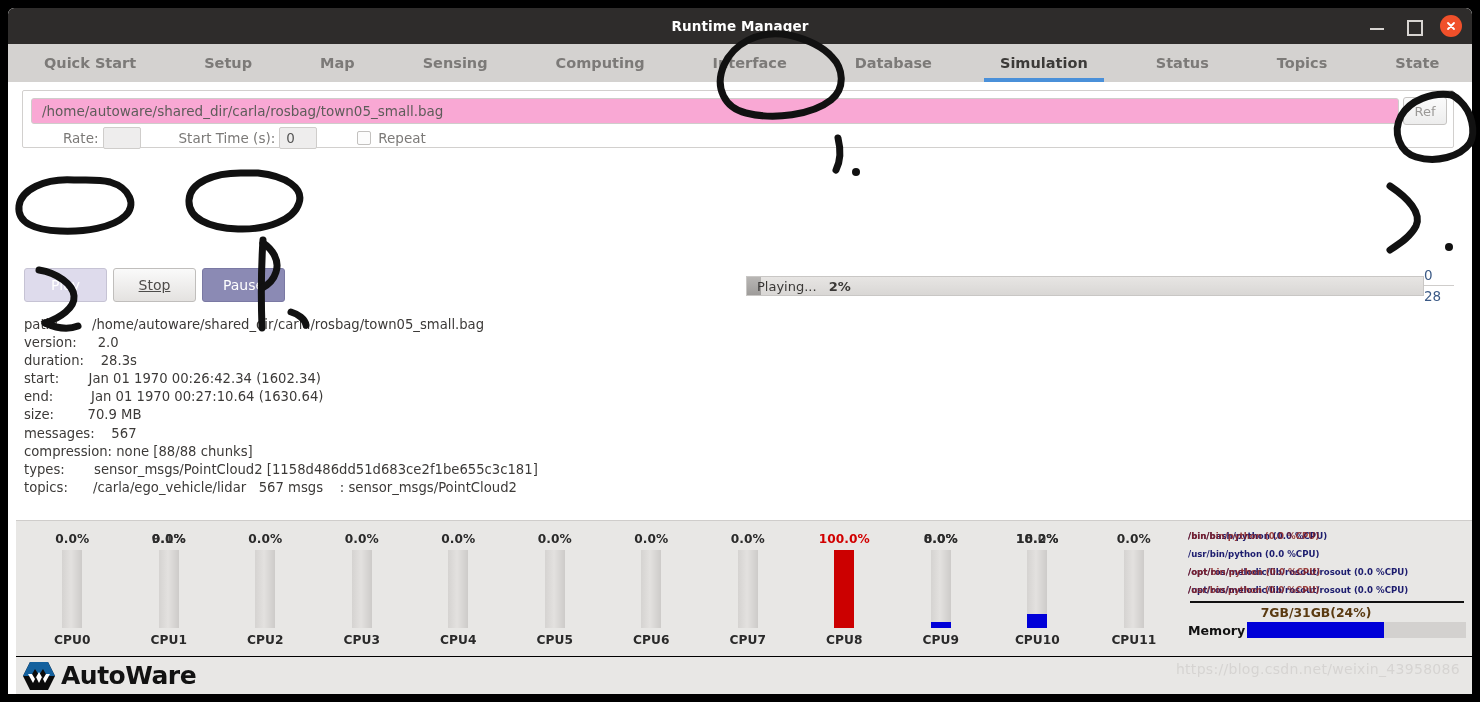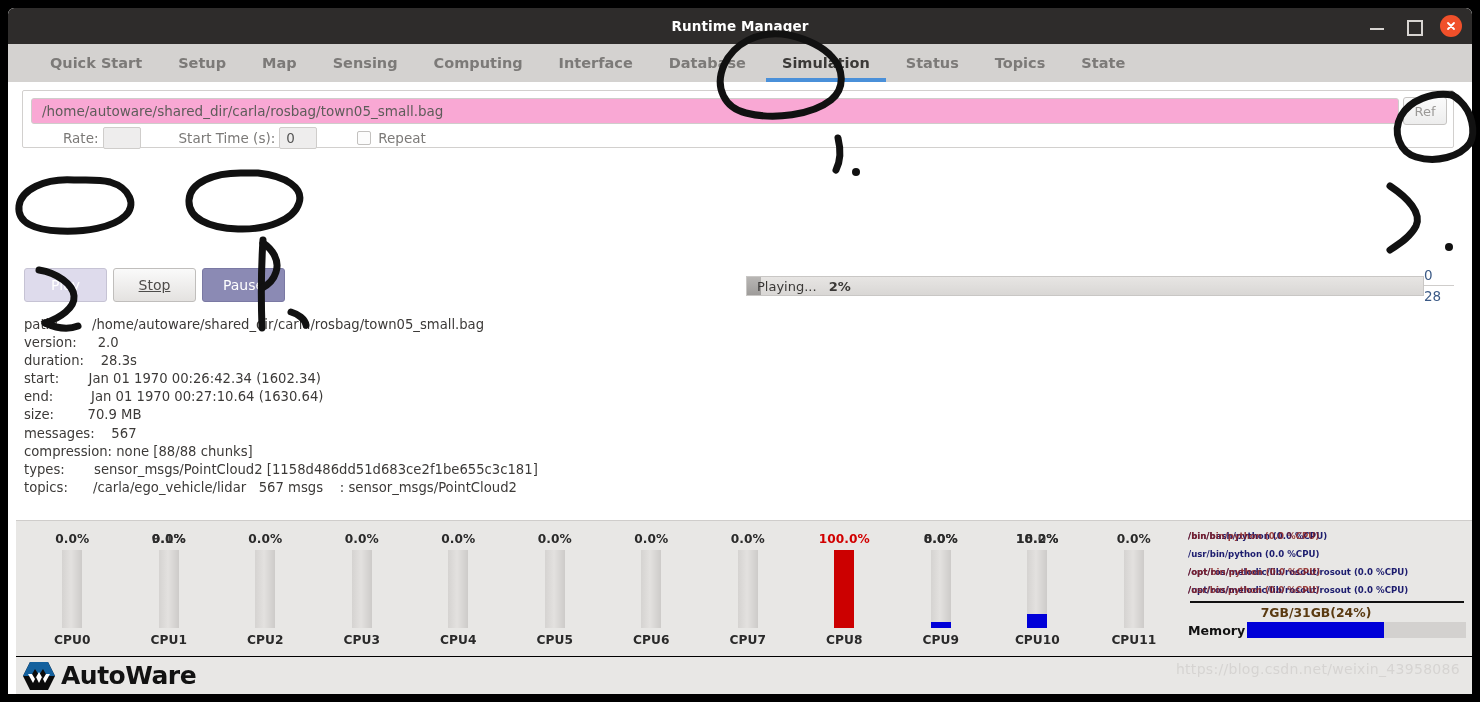--- a/index.html
+++ b/index.html
@@ -66,22 +66,23 @@
     background: #f0502a;
     display: flex; align-items: center; justify-content: center;
   }
   .win-close svg { display: block; }
 
   
   .menubar {
     height: 38px;
     background: #d4d2d0;
     display: flex; align-items: stretch;
-    padding-left: 24px;
-    position: relative;
+    padding-left: 18px;
+    position: relative;
+    gap: 32px;
   }
   .menu-item {
     display: flex; align-items: center;
     padding: 0 18px;
     font-size: 14.5px;
     font-weight: bold;
     color: #7c7a78;
     cursor: pointer;
     position: relative;
     white-space: nowrap;

